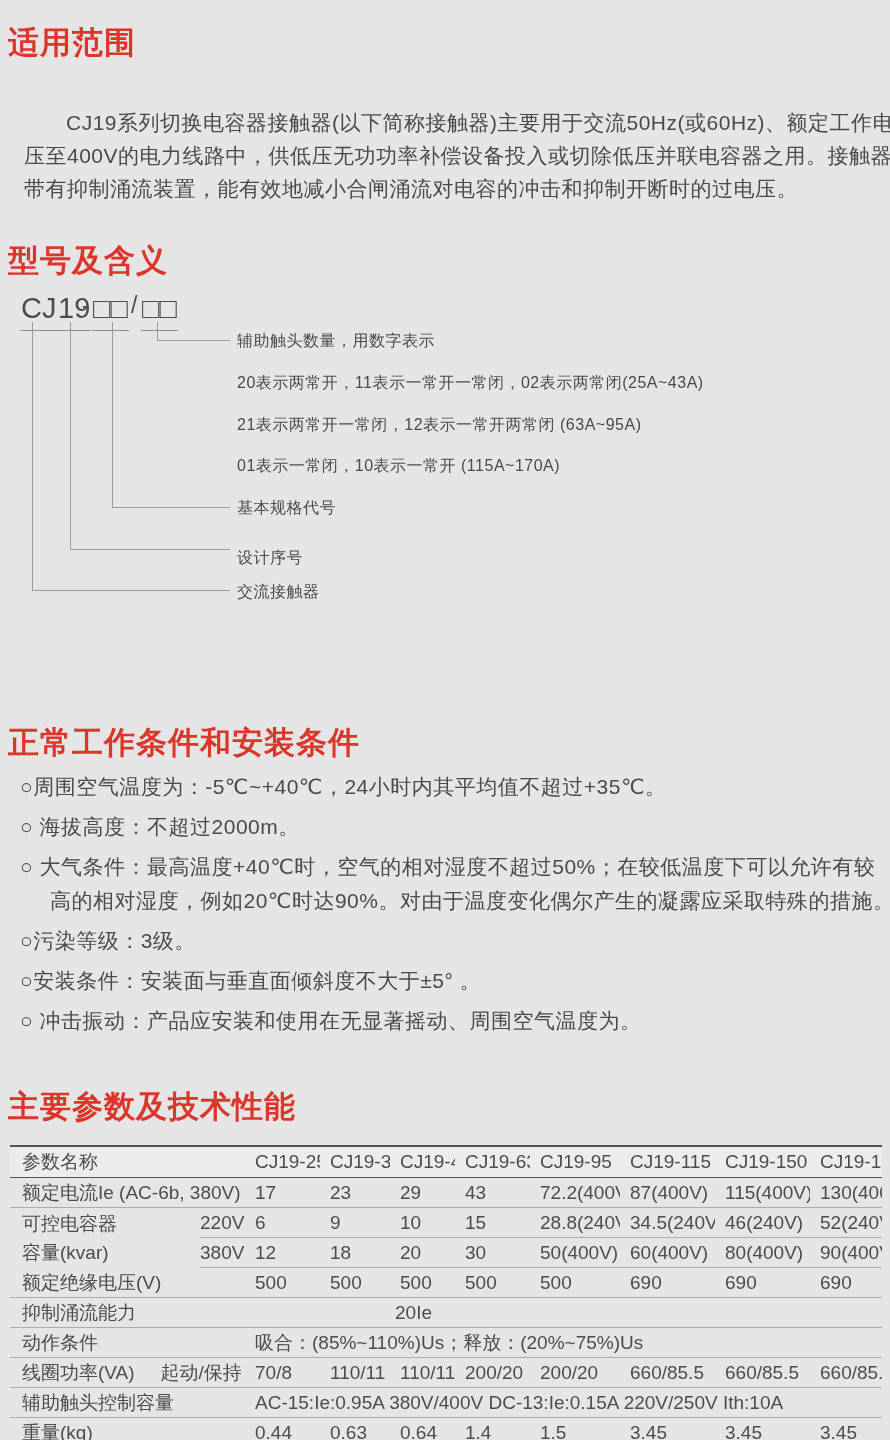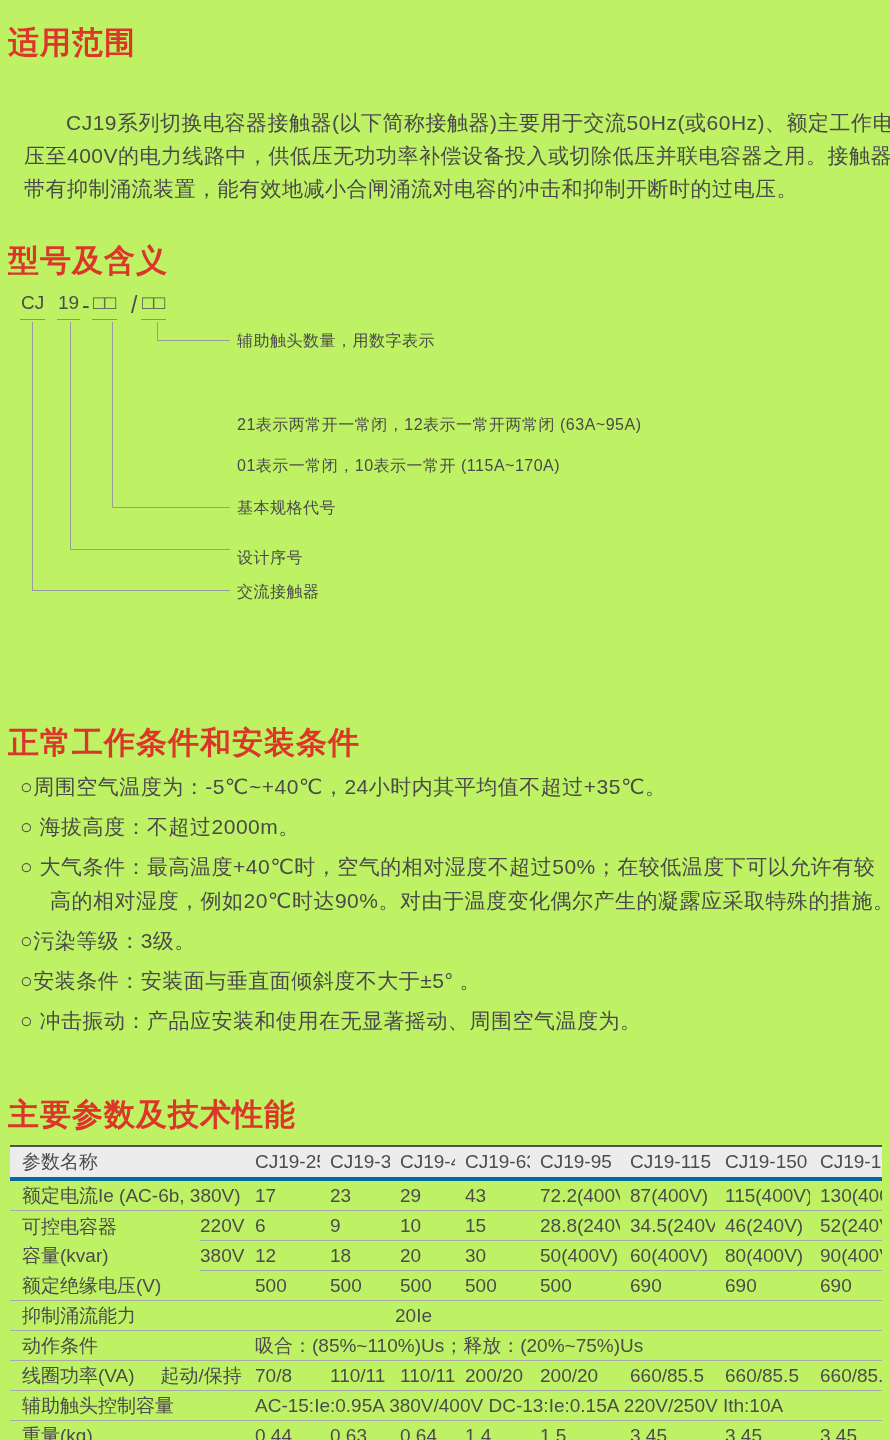--- a/index.html
+++ b/index.html
@@ -1,30 +1,30 @@
 <!DOCTYPE html>
 <html><head>
 <meta charset="utf-8">
 <style>
   html,body{margin:0;padding:0;background:#ffffff;}
   .sheet{
-    position:relative;width:890px;height:1440px;background:#bef264;overflow:hidden;
+    position:relative;width:890px;height:1440px;background:#e5e5e5;overflow:hidden;
     font-family:"Liberation Sans","DejaVu Sans",sans-serif;color:#4a4a4a;
   }
   .sec-title{
     position:absolute;left:8px;margin:0;
     font-size:31px;font-weight:bold;color:#dc362a;letter-spacing:1px;
   }
   .para{
     position:absolute;left:8px;width:876px;
     font-size:21px;line-height:33px;text-indent:2em;letter-spacing:0.5px;
   }
   
   .diagram{position:absolute;left:0;top:0;width:890px;height:640px;}
-  .mpart{position:absolute;top:292px;font-size:19px;color:#4c4c4c;
+  .mpart{position:absolute;top:292px;font-size:29px;color:#4c4c4c;
          border-bottom:1px solid #8f8f8f;padding:0 1px 5px 1px;}
   .msep{position:absolute;top:292px;font-size:23px;color:#4c4c4c;padding-bottom:5px;}
   .vline{position:absolute;width:0;border-left:1px solid #9b9b9b;}
   .hline{position:absolute;height:0;border-top:1px solid #9b9b9b;}
   .anno{position:absolute;left:237px;font-size:16px;line-height:24px;color:#4a4a4a;letter-spacing:0.5px;white-space:nowrap;}
   
   .cond{position:absolute;left:8px;top:758px;width:876px;list-style:none;margin:12px;padding:0;}
   .cond li{
     font-size:21px;line-height:34px;margin-bottom:6px;letter-spacing:0.5px;
     padding-left:30px;text-indent:-30px;
@@ -34,21 +34,21 @@
     position:absolute;left:10px;top:1145px;width:872px;
     border-collapse:collapse;table-layout:fixed;
     font-size:19px;color:#4c4c4c;
     border-top:2px solid #525252;border-bottom:1px solid #a6a6a6;
   }
   table.params td{
     height:29px;padding:0 2px 0 10px;vertical-align:middle;
     border-bottom:1px solid #ababab;white-space:nowrap;overflow:hidden;
   }
   table.params tr.head td{
-    background:#ececec;border-bottom:4px solid #0369a1;height:30px;
+    background:#ececec;border-bottom:1px solid #0369a1;height:30px;
   }
   td.lbl{padding-left:12px !important;}
   td.sub{padding-left:0 !important;}
   .two-line div{line-height:29px;}
   .coil2{margin-left:26px;}
   .inrush-val{padding-left:150px !important;}
   .nob{border-bottom:none !important;}
 </style>
 </head>
 <body>
@@ -71,38 +71,39 @@
     <div class="vline" style="left:32px;top:322px;height:268px;"></div>
     <div class="hline" style="left:32px;top:590px;width:198px;"></div>
     <div class="vline" style="left:70px;top:322px;height:227px;"></div>
     <div class="hline" style="left:70px;top:549px;width:160px;"></div>
     <div class="vline" style="left:112px;top:322px;height:185px;"></div>
     <div class="hline" style="left:112px;top:507px;width:118px;"></div>
     <div class="vline" style="left:157px;top:322px;height:18px;"></div>
     <div class="hline" style="left:157px;top:340px;width:73px;"></div>
 
     <div class="anno" style="top:329px;">辅助触头数量，用数字表示</div>
+    <div class="anno" style="top:371px;">20表示两常开，11表示一常开一常闭，02表示两常闭(25A~43A)</div>
     <div class="anno" style="top:413px;">21表示两常开一常闭，12表示一常开两常闭 (63A~95A)</div>
     <div class="anno" style="top:454px;">01表示一常闭，10表示一常开 (115A~170A)</div>
     <div class="anno" style="top:496px;">基本规格代号</div>
     <div class="anno" style="top:538px;margin-top:8px;">设计序号</div>
     <div class="anno" style="top:580px;">交流接触器</div>
   </div>
 
   <h1 class="sec-title" style="top:690px;margin-top:32px;">正常工作条件和安装条件</h1>
   <ul class="cond">
     <li>○周围空气温度为：-5℃~+40℃，24小时内其平均值不超过+35℃。</li>
     <li>○ 海拔高度：不超过2000m。</li>
     <li>○ 大气条件：最高温度+40℃时，空气的相对湿度不超过50%；在较低温度下可以允许有较高的相对湿度，例如20℃时达90%。对由于温度变化偶尔产生的凝露应采取特殊的措施。</li>
     <li>○污染等级：3级。</li>
     <li>○安装条件：安装面与垂直面倾斜度不大于±5° 。</li>
     <li>○ 冲击振动：产品应安装和使用在无显著摇动、周围空气温度为。</li>
   </ul>
 
-  <h1 class="sec-title" style="top:1086px;margin-top:8px;">主要参数及技术性能</h1>
+  <h1 class="sec-title" style="top:1086px;">主要参数及技术性能</h1>
 
   <table class="params">
     <colgroup>
       <col style="width:190px">
         <col style="width:45px">
       <col style="width:75px">
         <col style="width:70px">
         <col style="width:65px">
         <col style="width:75px">
       <col style="width:90px">

